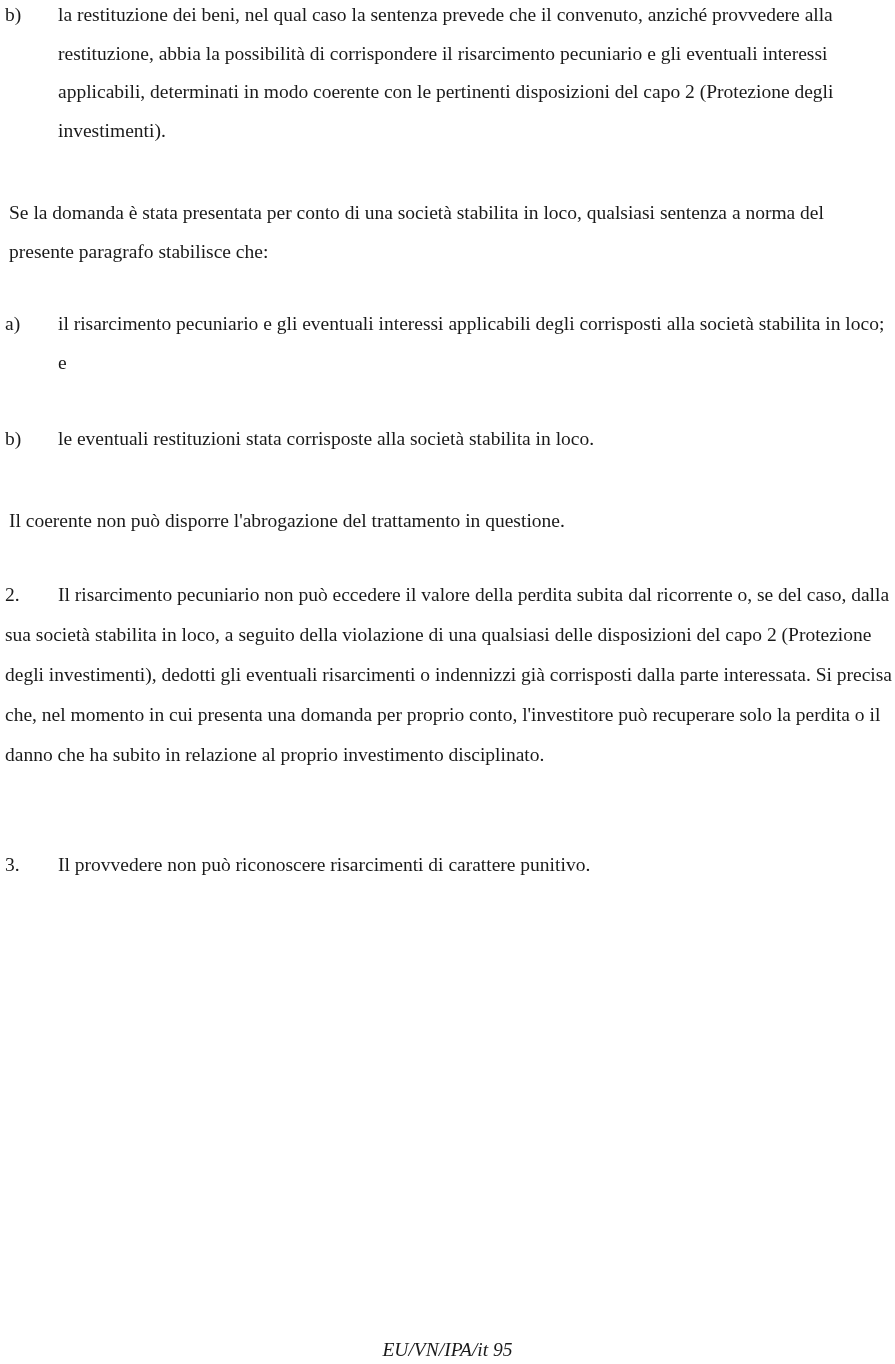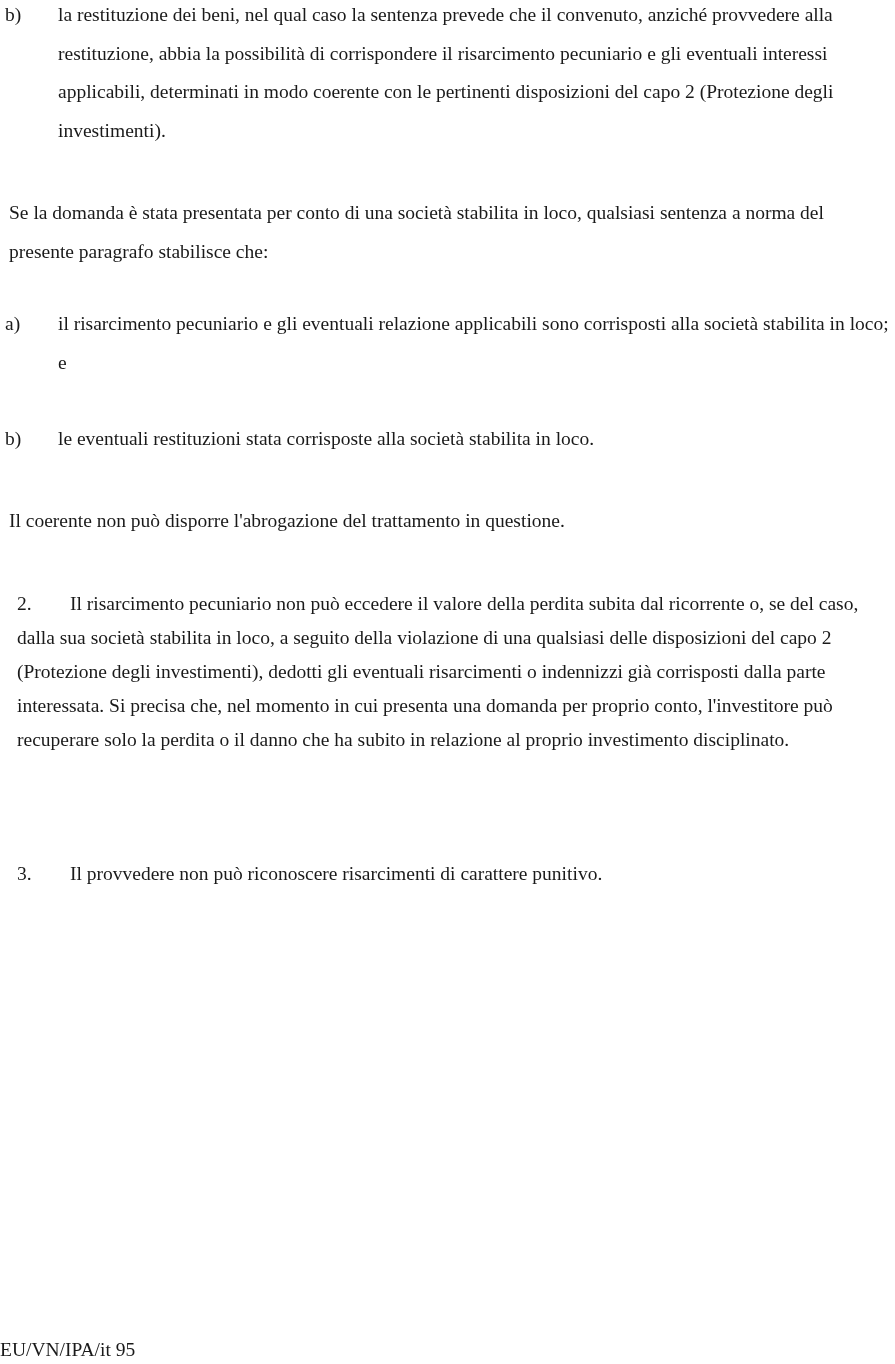--- a/index.html
+++ b/index.html
@@ -34,51 +34,53 @@
       width: 53px;
       flex: 0 0 53px;
     }
     .item .text {
       flex: 1;
     }
     .numbered {
       position: absolute;
       left: 5px;
       right: 2px;
-      line-height: 34px;
-      margin: 12px;
+      line-height: 40px;
+      margin: 0;
     }
     .numbered .label {
       display: inline-block;
       width: 53px;
     }
     .footer {
       position: absolute;
       left: 0;
       right: 0;
       top: 1335px;
+      text-align: center;
       font-size: 19.5px;
       line-height: 30px;
+      font-style: italic;
     }
   </style>
 </head>
 <body>
 
 <div>
 
   <div class="item" style="top: -4px;">
     <span class="label">b)</span>
     <span class="text">la restituzione dei beni, nel qual caso la sentenza prevede che il convenuto, anziché provvedere alla restituzione, abbia la possibilità di corrispondere il risarcimento pecuniario e gli eventuali interessi applicabili, determinati in modo coerente con le pertinenti disposizioni del capo 2 (Protezione degli investimenti).</span>
   </div>
 
   <p class="block" style="top: 190px;">Se la domanda è stata presentata per conto di una società stabilita in loco, qualsiasi sentenza a norma del presente paragrafo stabilisce che:</p>
 
   <div class="item" style="top: 305px;">
     <span class="label">a)</span>
-    <span class="text">il risarcimento pecuniario e gli eventuali relazione applicabili sono corrisposti alla società stabilita in loco; e</span>
+    <span class="text">il risarcimento pecuniario e gli eventuali interessi applicabili degli corrisposti alla società stabilita in loco; e</span>
   </div>
 
   <div class="item" style="top: 420px;">
     <span class="label">b)</span>
     <span class="text">le eventuali restituzioni stata corrisposte alla società stabilita in loco.</span>
   </div>
 
   <p class="block" style="top: 498px;">Il coerente non può disporre l'abrogazione del trattamento in questione.</p>
 
   <p class="numbered" style="top: 575px;"><span class="label">2.</span><span>Il risarcimento pecuniario non può eccedere il valore della perdita subita dal ricorrente o, se del caso, dalla sua società stabilita in loco, a seguito della violazione di una qualsiasi delle disposizioni del capo 2 (Protezione degli investimenti), dedotti gli eventuali risarcimenti o indennizzi già corrisposti dalla parte interessata. Si precisa che, nel momento in cui presenta una domanda per proprio conto, l'investitore può recuperare solo la perdita o il danno che ha subito in relazione al proprio investimento disciplinato.</span></p>

